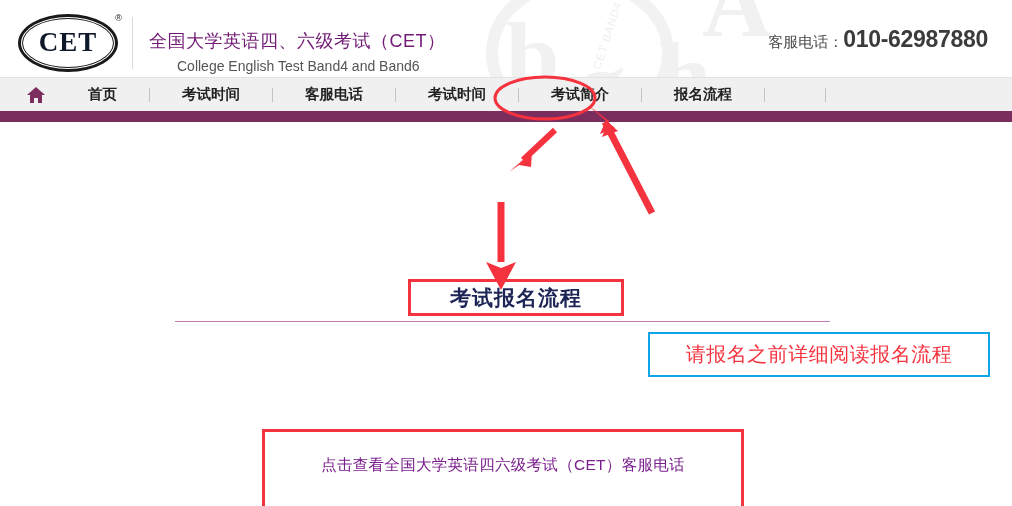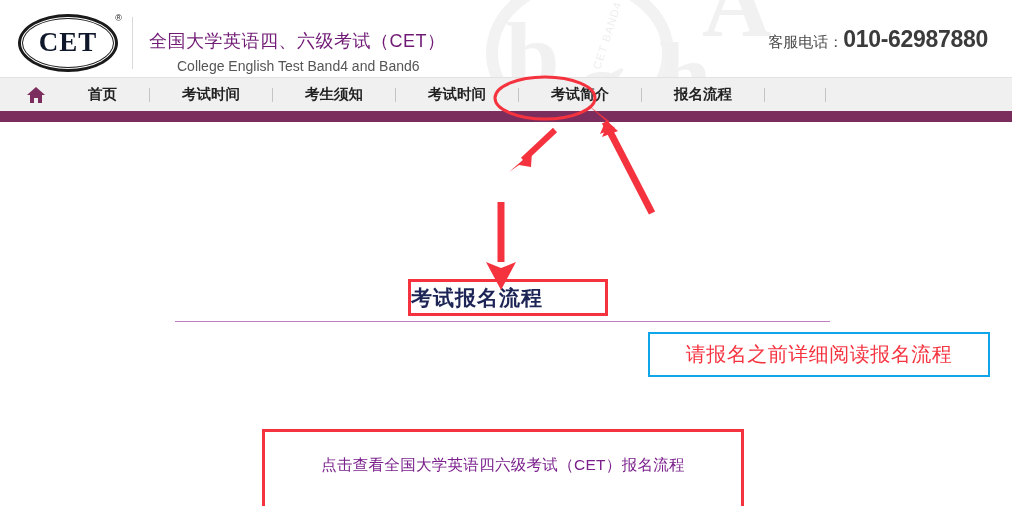--- a/index.html
+++ b/index.html
@@ -147,27 +147,27 @@
     flex: 0 0 auto;
   }
 
   
   .main { position: relative; height: 384px; }
 
   .page-title-box {
     position: absolute;
     left: 408px;
     top: 157px;
-    width: 200px;
+    width: 216px;
     height: 37px;
     border: 3px solid #f5333f;
     background: transparent;
     display: flex;
     align-items: center;
-    justify-content: flex-start;
+    justify-content: center;
   }
   .page-title-text {
     font-size: 21px;
     font-weight: bold;
     color: #1d2556;
     letter-spacing: 1px;
   }
 
   .hr-line {
     position: absolute;
@@ -269,21 +269,21 @@
 
 <div class="nav">
   <svg class="home-icon" viewBox="0 0 20 18" aria-hidden="true">
     <path d="M10 1 L19 9 L16 9 L16 17 L12 17 L12 12 L8 12 L8 17 L4 17 L4 9 L1 9 Z" fill="#7b2d5e"></path>
   </svg>
   <div id="nav-items" style="display:flex;align-items:center;">
       <div class="nav-item">首页</div>
       <div class="nav-sep"></div>
       <div class="nav-item">考试时间</div>
       <div class="nav-sep"></div>
-      <div class="nav-item">考生须知</div>
+      <div class="nav-item">客服电话</div>
       <div class="nav-sep"></div>
       <div class="nav-item">考试时间</div>
       <div class="nav-sep"></div>
       <div class="nav-item">考试简介</div>
       <div class="nav-sep"></div>
       <div class="nav-item">报名流程</div>
       <div class="nav-sep"></div>
       <div class="nav-sep"></div>
     </div>
 </div>
@@ -295,21 +295,21 @@
 
   <div class="page-title-box">
     <span class="page-title-text">考试报名流程</span>
   </div>
 
   <div class="note-box">
     <div class="note-text">请报名之前详细阅读报名流程</div>
   </div>
 
   <div class="links-box">
-    <a class="link-row r0" id="link-0" style="color: rgb(122, 31, 140);">点击查看全国大学英语四六级考试（CET）报名流程</a>
+    <a class="link-row r0" id="link-0" style="color: rgb(122, 31, 140);">点击查看全国大学英语四六级考试（CET）客服电话</a>
 
   </div>
 </div>
 
 <svg class="annot-layer" viewBox="0 0 1012 506" aria-hidden="true">
 
   <ellipse cx="545" cy="98" rx="50" ry="21" fill="none" stroke="#f5333f" stroke-width="3"></ellipse>
 
   <g>
     <path d="M652 213 L605 122" stroke="#f5333f" stroke-width="7" stroke-linecap="butt"></path>

